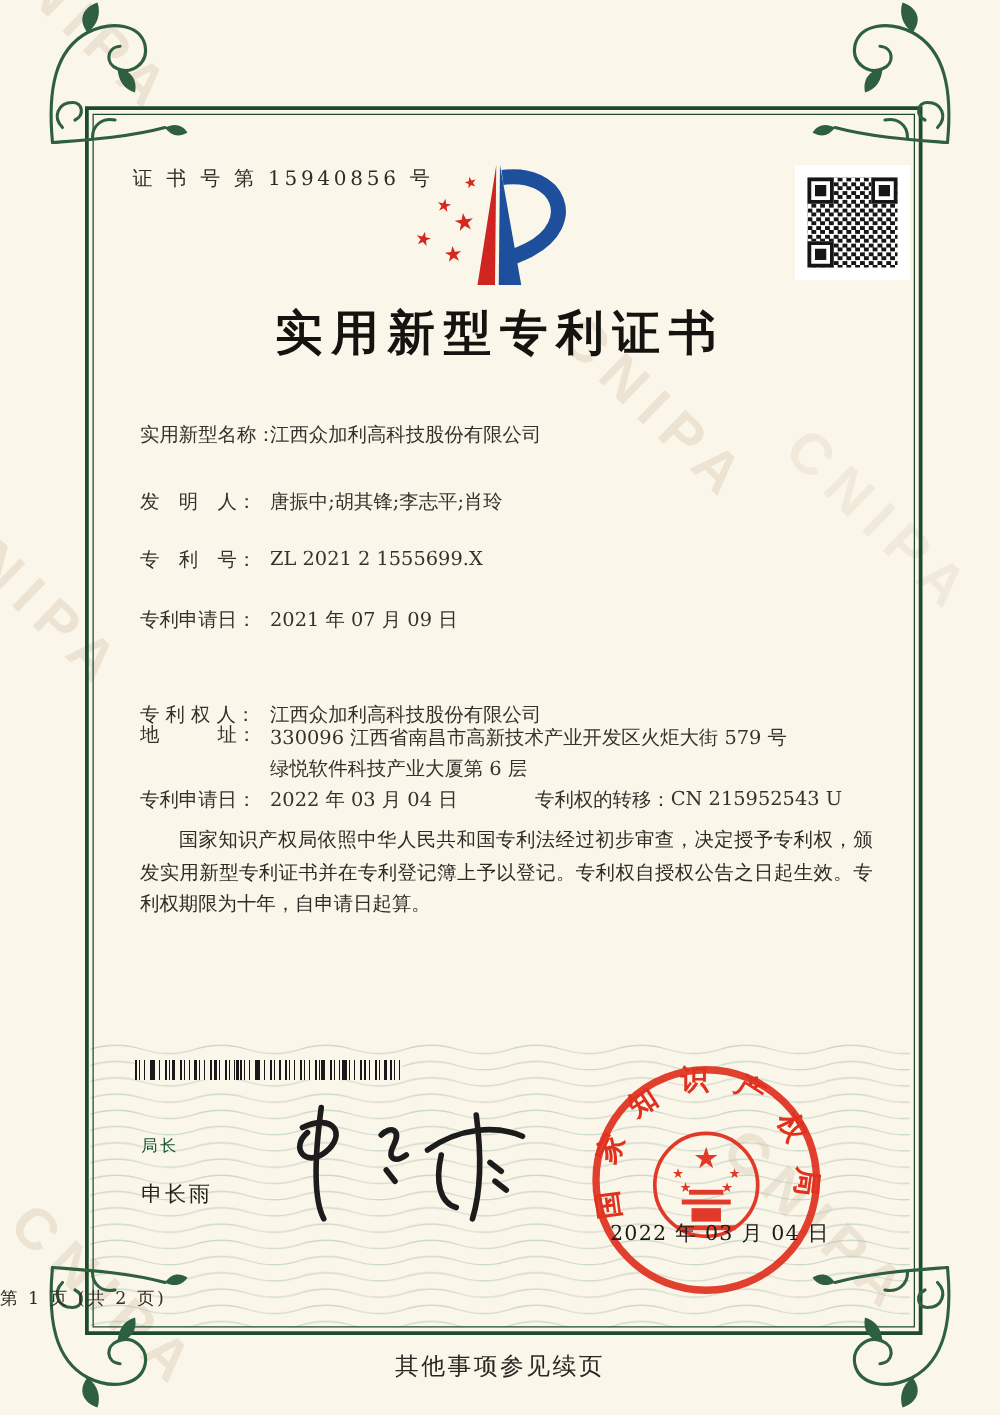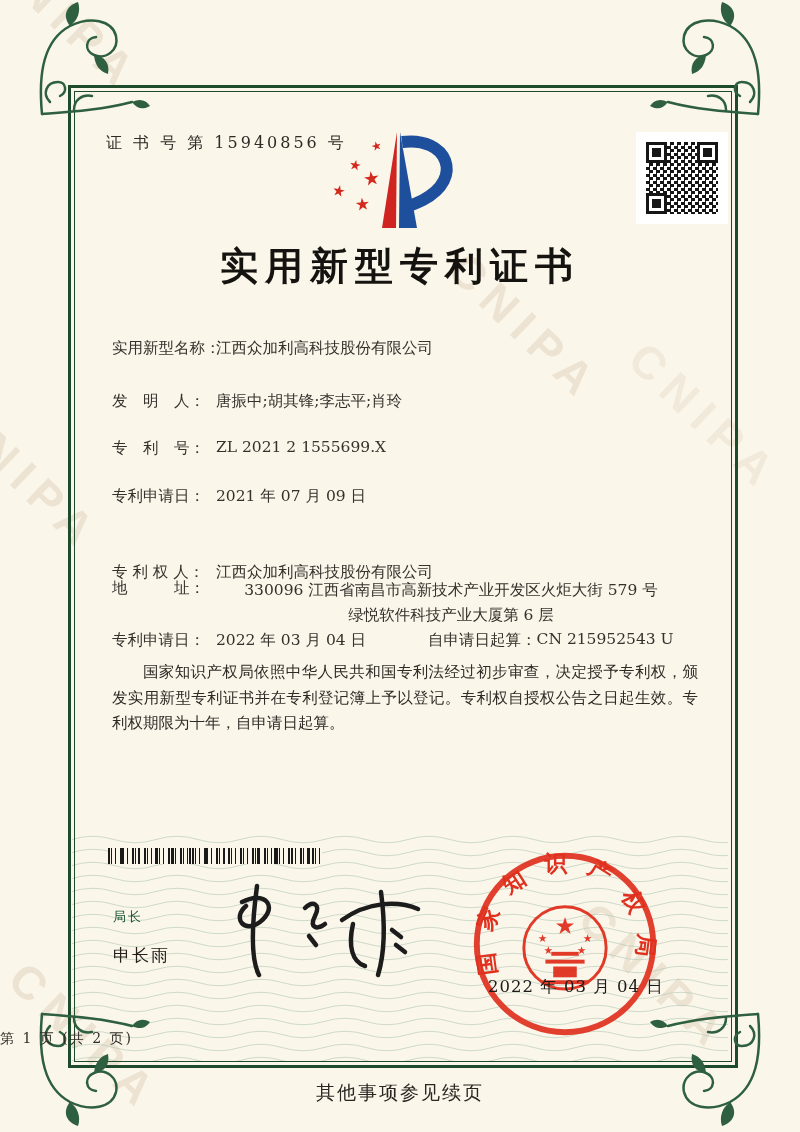--- a/index.html
+++ b/index.html
@@ -55,21 +55,21 @@
   .qf::after{content:"";position:absolute;left:3px;top:3px;width:9px;height:9px;background:#161616;}
   .qf.tl{left:0;top:0}.qf.tr{right:0;top:0}.qf.bl{left:0;bottom:0}
   .doc-title{
     position:absolute;left:0;top:241px;width:100%;text-align:center;
     font-size:38px;font-weight:bold;letter-spacing:7px;color:#151310;
   }
   
   .frow{position:absolute;left:112px;font-size:15.5px;color:#35312c;white-space:nowrap;}
   .frow .lbl{display:inline-block;width:104px;vertical-align:top;}
   .frow .val{display:inline-block;vertical-align:top;}
-  .addr-val{white-space:normal;width:470px;line-height:25px;text-align:center;}
+  .addr-val{white-space:normal;width:470px;line-height:25px;}
   .grant2{margin-left:62px;}
   
   .para{
     position:absolute;left:112px;width:586px;font-size:15.5px;
     line-height:25.5px;text-indent:2em;color:#2f2b27;text-align:justify;
   }
   
   .barcode{
     position:absolute;left:108px;top:848px;width:214px;height:16px;
     background-color:#fbf6ea;
@@ -187,21 +187,21 @@
   <div class="frow" style="top:486px;">
     <span class="lbl">专利申请日：</span><span class="val">2021 年 07 月 09 日</span>
   </div>
   <div class="frow" style="top:534px;margin-top:28px;">
     <span class="lbl">专 利 权 人：</span><span class="val">江西众加利高科技股份有限公司</span>
   </div>
   <div class="frow" style="top:578px;">
     <span class="lbl">地　　　址：</span><span class="val addr-val"><span>330096 江西省南昌市高新技术产业开发区火炬大街 579 号</span><br><span>绿悦软件科技产业大厦第 6 层</span></span>
   </div>
   <div class="frow" style="top:630px;">
-    <span class="lbl">专利申请日：</span><span class="val">2022 年 03 月 04 日</span><span class="val grant2">自申请日起算：</span><span class="val">CN 215952543 U</span>
+    <span class="lbl">专利申请日：</span><span class="val">2022 年 03 月 04 日</span><span class="val grant2">专利权的转移：</span><span class="val">CN 215952543 U</span>
   </div>
 
   <div class="para" style="top:660px;">国家知识产权局依照中华人民共和国专利法经过初步审查，决定授予专利权，颁发实用新型专利证书并在专利登记簿上予以登记。专利权自授权公告之日起生效。专利权期限为十年，自申请日起算。</div>
 
   <div class="barcode"></div>
 
   <div class="sig-title">局长</div>
   <div class="sig-name">申长雨</div>
   <svg class="sig-script" width="225" height="108" viewBox="0 0 225 108">
     <g fill="none" stroke="#1c1c1c" stroke-width="4.5" stroke-linecap="round">

